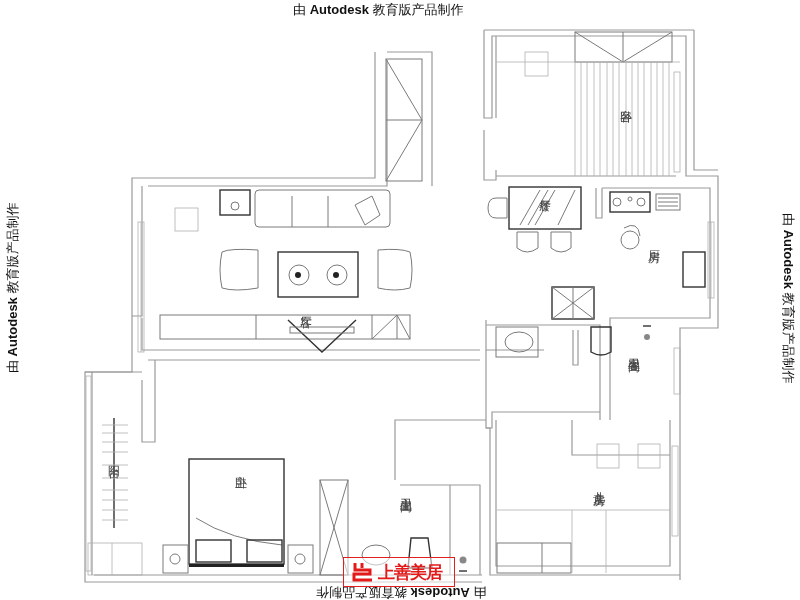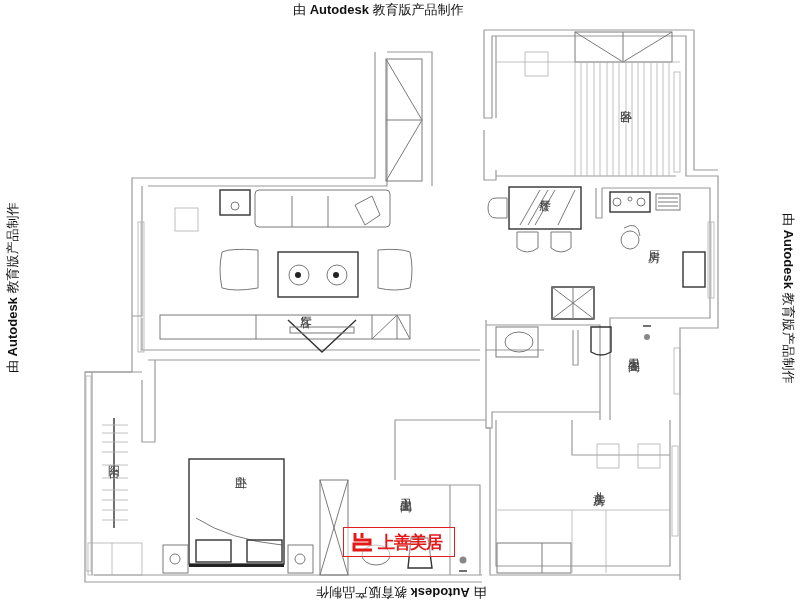--- a/index.html
+++ b/index.html
@@ -10,21 +10,21 @@
   .fd { fill:none; stroke:#333333; stroke-width:1.4; }
   .thin { fill:none; stroke:#b0b0b0; stroke-width:0.8; }
   .dark { fill:#222; }
   .wm { position:absolute; font-family:"Liberation Sans", sans-serif; font-size:13px; color:#111; white-space:nowrap; }
   .wm b { font-weight:bold; }
   .wm-top { left:293px; top:1px; }
   .wm-left { left:-67px; top:284px; transform:rotate(-90deg); transform-origin:center; width:160px; }
   .wm-right { left:708px; top:284px; transform:rotate(90deg); transform-origin:center; width:160px; }
   .wm-bottom { left:316px; top:583px; transform:rotate(180deg); }
   .room-label { position:absolute; font-family:"DejaVu Serif", serif; font-size:12px; color:#444; writing-mode:vertical-rl; letter-spacing:1px; }
-  .logo { position:absolute; left:343px; top:527px; width:112px; height:30px; border:1px solid #e02020; box-sizing:border-box; background:rgba(255,255,255,0.55); display:flex; align-items:center; padding-left:6px; }
+  .logo { position:absolute; left:343px; top:557px; width:112px; height:30px; border:1px solid #e02020; box-sizing:border-box; background:rgba(255,255,255,0.55); display:flex; align-items:center; padding-left:6px; }
   .logo-mark { width:26px; height:22px; position:relative; }
   .logo-text { font-family:"DejaVu Sans", sans-serif; font-size:17px; font-weight:bold; color:#e21a1a; letter-spacing:-1px; margin-left:2px; }
 </style>
 </head>
 <body>
 
 <svg id="plan" viewBox="0 0 800 600" xmlns="http://www.w3.org/2000/svg">
 
   <g>
 

